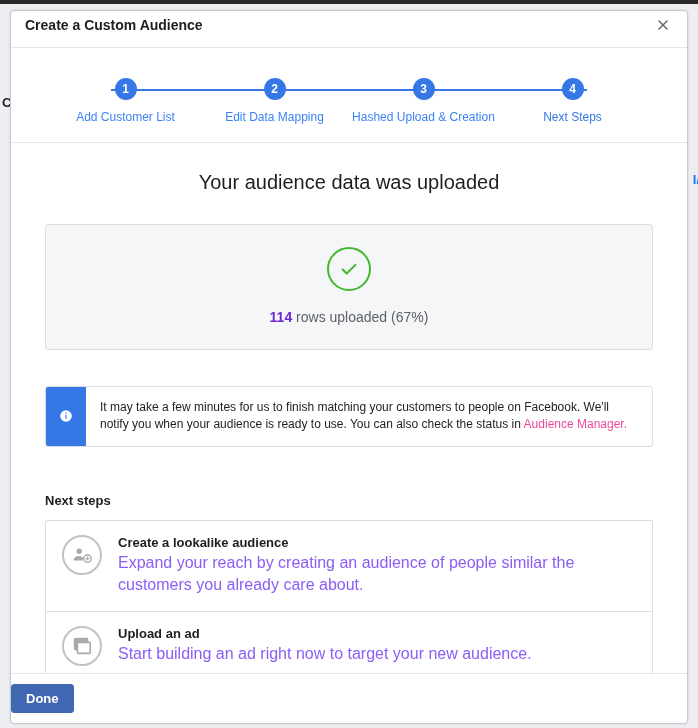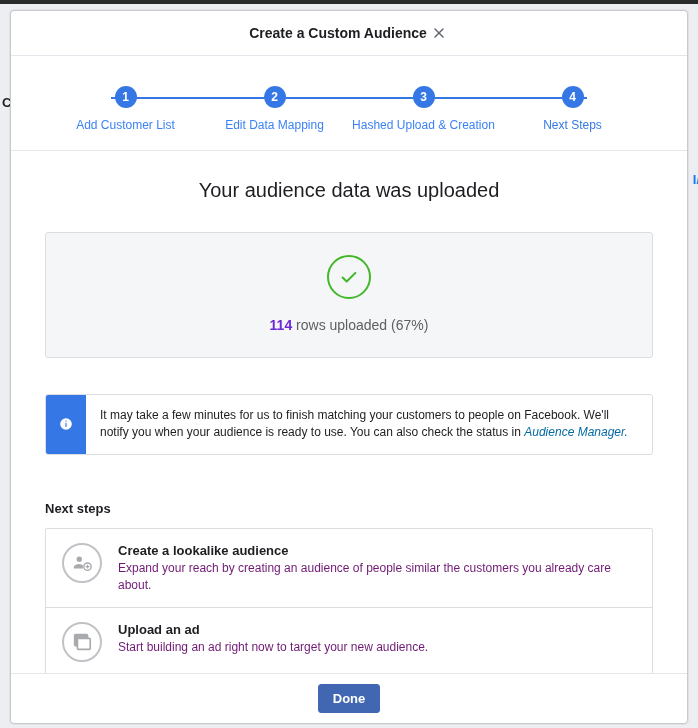--- a/index.html
+++ b/index.html
@@ -43,24 +43,24 @@
   right: 10px;
   bottom: 4px;
   background: #fff;
   border: 1px solid #c9cacc;
   border-radius: 4px;
   display: flex;
   flex-direction: column;
   box-shadow: 0 0 0 1px rgba(0,0,0,0.05);
 }
 .modal-header {
-  padding: 10px 12px 10px 14px;
-  display: flex;
-  align-items: center;
-  justify-content: center;
+  padding: 2px 12px 10px 14px;
+  display: flex;
+  align-items: center;
+  justify-content: space-between;
 }
 .modal-title {
   font-size: 14px;
   font-weight: 700;
   color: #1c1e21;
 }
 .close-btn {
   width: 24px;
   height: 24px;
   display: flex;
@@ -171,21 +171,21 @@
   justify-content: center;
   flex-shrink: 0;
 }
 .info-icon svg { fill: #fff; width: 14px; height: 14px; }
 .info-text {
   padding: 12px 14px;
   font-size: 12px;
   color: #1c1e21;
   line-height: 1.45;
 }
-.info-text a { color: #0369a1; text-decoration: none; font-style: italic; }
+.info-text a { color: #ec4899; text-decoration: none; }
 .section-title {
   font-size: 13px;
   font-weight: 700;
   color: #1c1e21;
   margin: 0 20px 12px 20px;
 }
 .option-list {
   margin: 0 20px;
   border: 1px solid #dcdde0;
   border-radius: 2px;
@@ -213,29 +213,29 @@
 }
 .option-icon svg { width: 22px; height: 22px; fill: currentColor; }
 .option-body { flex: 1; }
 .option-title {
   font-size: 13px;
   font-weight: 700;
   color: #1c1e21;
   margin-bottom: 2px;
 }
 .option-desc {
-  font-size: 12px;
-  color: #701a75;
+  font-size: 16px;
+  color: #8b5cf6;
   line-height: 1.4;
 }
 .modal-footer {
   border-top: 1px solid #e4e6eb;
-  padding: 10px 32px;
-  display: flex;
-  justify-content: center;
+  padding: 10px 0;
+  display: flex;
+  justify-content: flex-start;
 }
 .done-btn {
   background: #4267b2;
   color: #fff;
   border: 1px solid #4267b2;
   border-radius: 3px;
   padding: 6px 14px;
   font-size: 13px;
   font-weight: 700;
   cursor: pointer;

